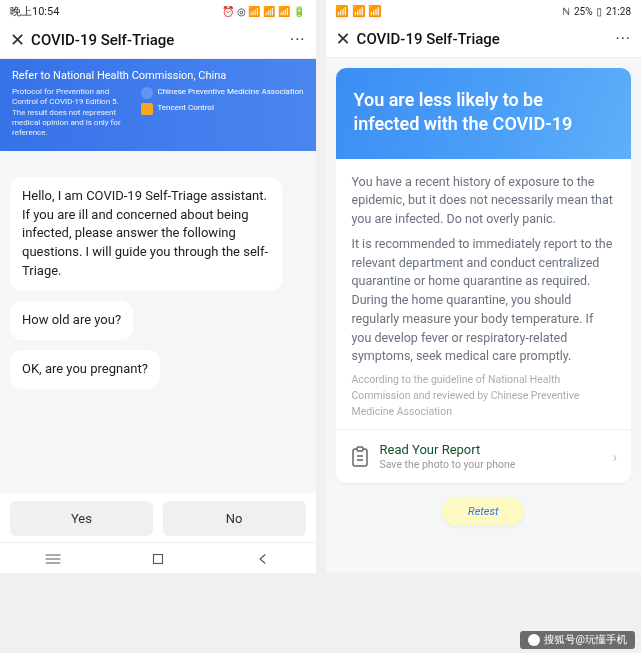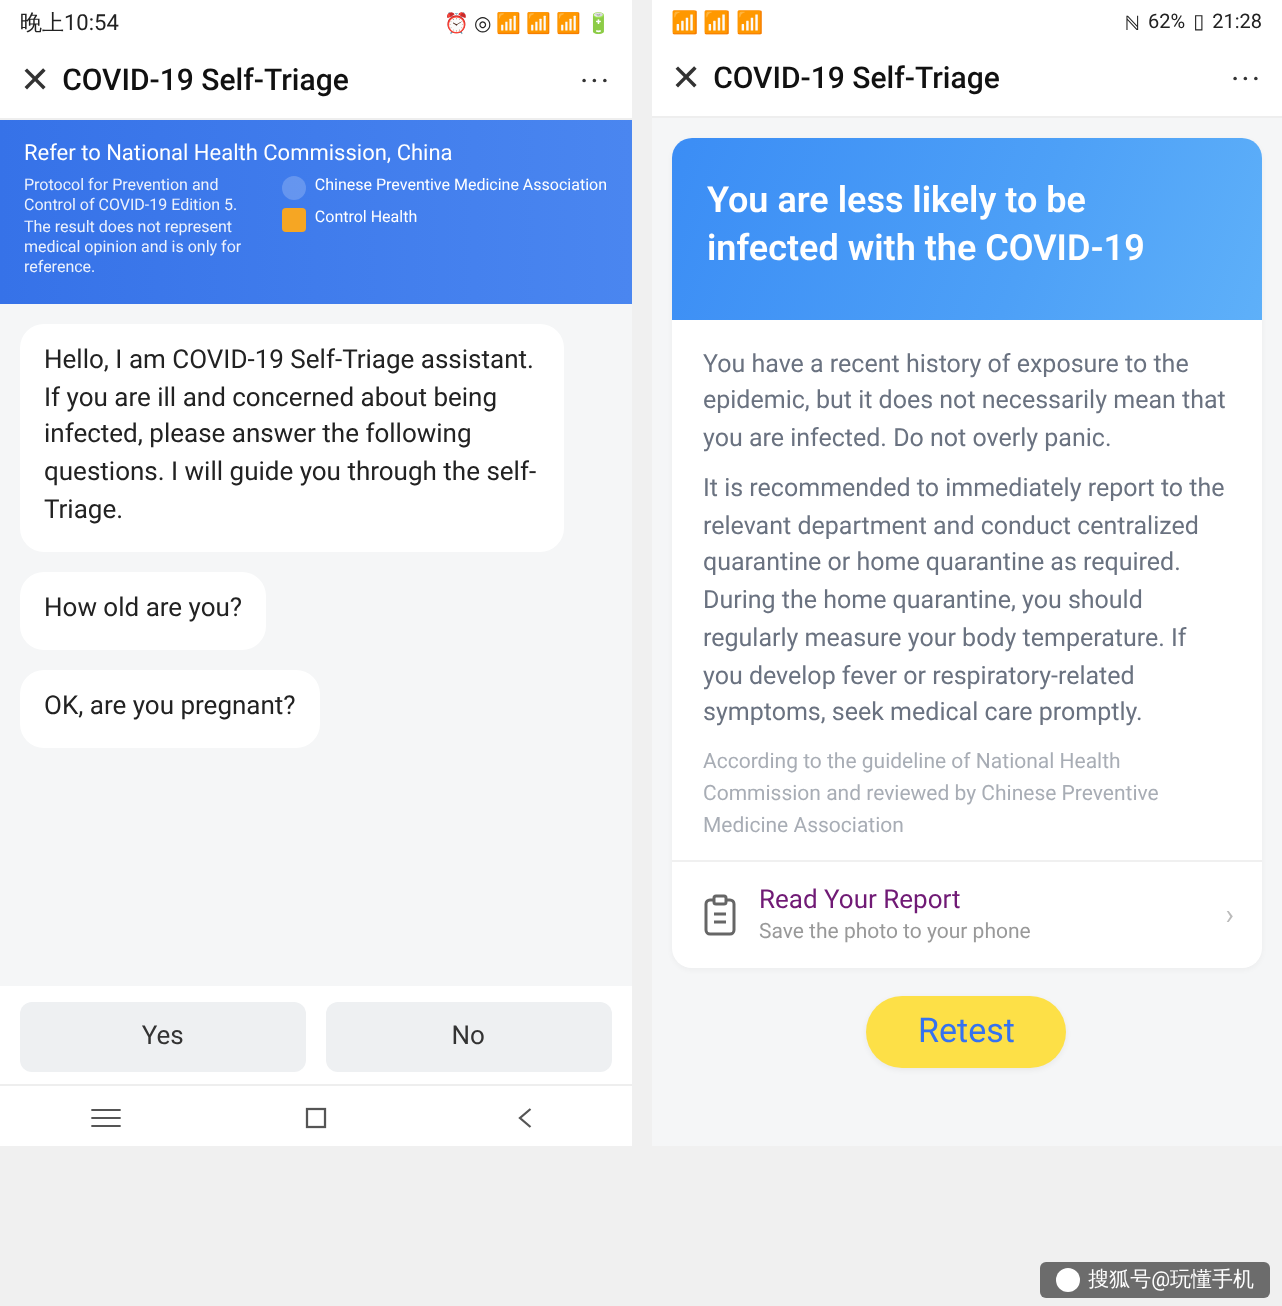--- a/index.html
+++ b/index.html
@@ -68,21 +68,21 @@
   }
   .banner-title { font-size: 11px; font-weight: 400; margin-bottom: 3px;}
   .banner-row { display:flex; justify-content:space-between; align-items:flex-start; gap:8px; }
   .banner-left { flex:1; opacity:0.9; font-size:8px; line-height:1.3; }
   .banner-badges { display:flex; flex-direction:column; gap:4px; font-size:8px; }
   .badge-line { display:flex; align-items:center; gap:4px; white-space:nowrap;}
   .badge-ico { width:12px; height:12px; border-radius:50%; background:#fff3; display:inline-block; }
   .badge-ico.sq { border-radius:2px; background:#f6a623; }
   .chat-area {
     flex:1;
-    padding: 10px 10px;
+    padding: 26px 10px;
     display:flex;
     flex-direction:column;
     gap:10px;
     overflow:hidden;
   }
   .bubble {
     background:#fff;
     border-radius:12px;
     padding:10px 12px;
     font-size:13px;
@@ -157,35 +157,36 @@
     align-items:center;
     padding:12px 14px;
     border-top:1px solid #f0f0f0;
     gap:10px;
   }
   .report-ico {
     width:20px; height:22px;
     flex-shrink:0;
   }
   .report-txt { flex:1; }
-  .report-title { font-size:13px; color:#701a75; }
+  .report-title { font-size:13px; color:#14532d; }
   .report-sub { font-size:10.5px; color:#999; margin-top:1px;}
   .chev { color:#bbb; font-size:14px; }
   .retest-wrap {
     display:flex;
     justify-content:center;
     padding:14px 0 10px;
   }
   .retest-btn {
-    background:#fde047;
+    background:#fef9c3;
     border-radius:20px;
     padding:8px 26px;
-    font-size:17px;
+    font-size:11px;
     color:#3572f0;
     box-shadow:0 1px 3px rgba(0,0,0,0.06);
+    font-style:italic;
   }
   .watermark {
     position:absolute;
     right:6px;
     bottom:4px;
     background:rgba(0,0,0,0.55);
     color:#fff;
     font-size:10.5px;
     padding:2px 8px;
     border-radius:3px;
@@ -212,21 +213,21 @@
     <div class="banner-title">Refer to National Health Commission, China</div>
     <div class="banner-row">
       <div class="banner-left">Protocol for Prevention and Control of COVID-19 Edition 5. The result does not represent medical opinion and is only for reference.</div>
       <div class="banner-badges">
         <div class="badge-line">
             <span class="badge-ico"></span>
             <span>Chinese Preventive Medicine Association</span>
           </div>
         <div class="badge-line">
             <span class="badge-ico sq"></span>
-            <span>Control Health</span>
+            <span>Tencent Control</span>
           </div>
       </div>
     </div>
   </div>
   <div class="chat-area">
     <div class="bubble">Hello, I am COVID-19 Self-Triage assistant. If you are ill and concerned about being infected, please answer the following questions. I will guide you through the self-Triage.</div>
     <div class="bubble">How old are you?</div>
     <div class="bubble">OK, are you pregnant?</div>
   </div>
   <div class="yn-row">
@@ -244,21 +245,21 @@
         <path d="M11 2L4 8l7 6" stroke="currentColor" stroke-width="1.5" fill="none"></path>
       </svg>
   </div>
 </div>
 
 <div class="phone phone-right">
   <div class="status-bar">
     <span>📶 📶 📶</span>
     <span class="right-icons">
       <span>ℕ</span>
-      <span>62%</span>
+      <span>25%</span>
       <span>▯</span>
       <span>21:28</span>
     </span>
   </div>
   <div class="header">
     <span class="close-x">✕</span>
     <span class="header-title">COVID-19 Self-Triage</span>
     <span class="header-menu">···</span>
   </div>
   <div class="result-card">

